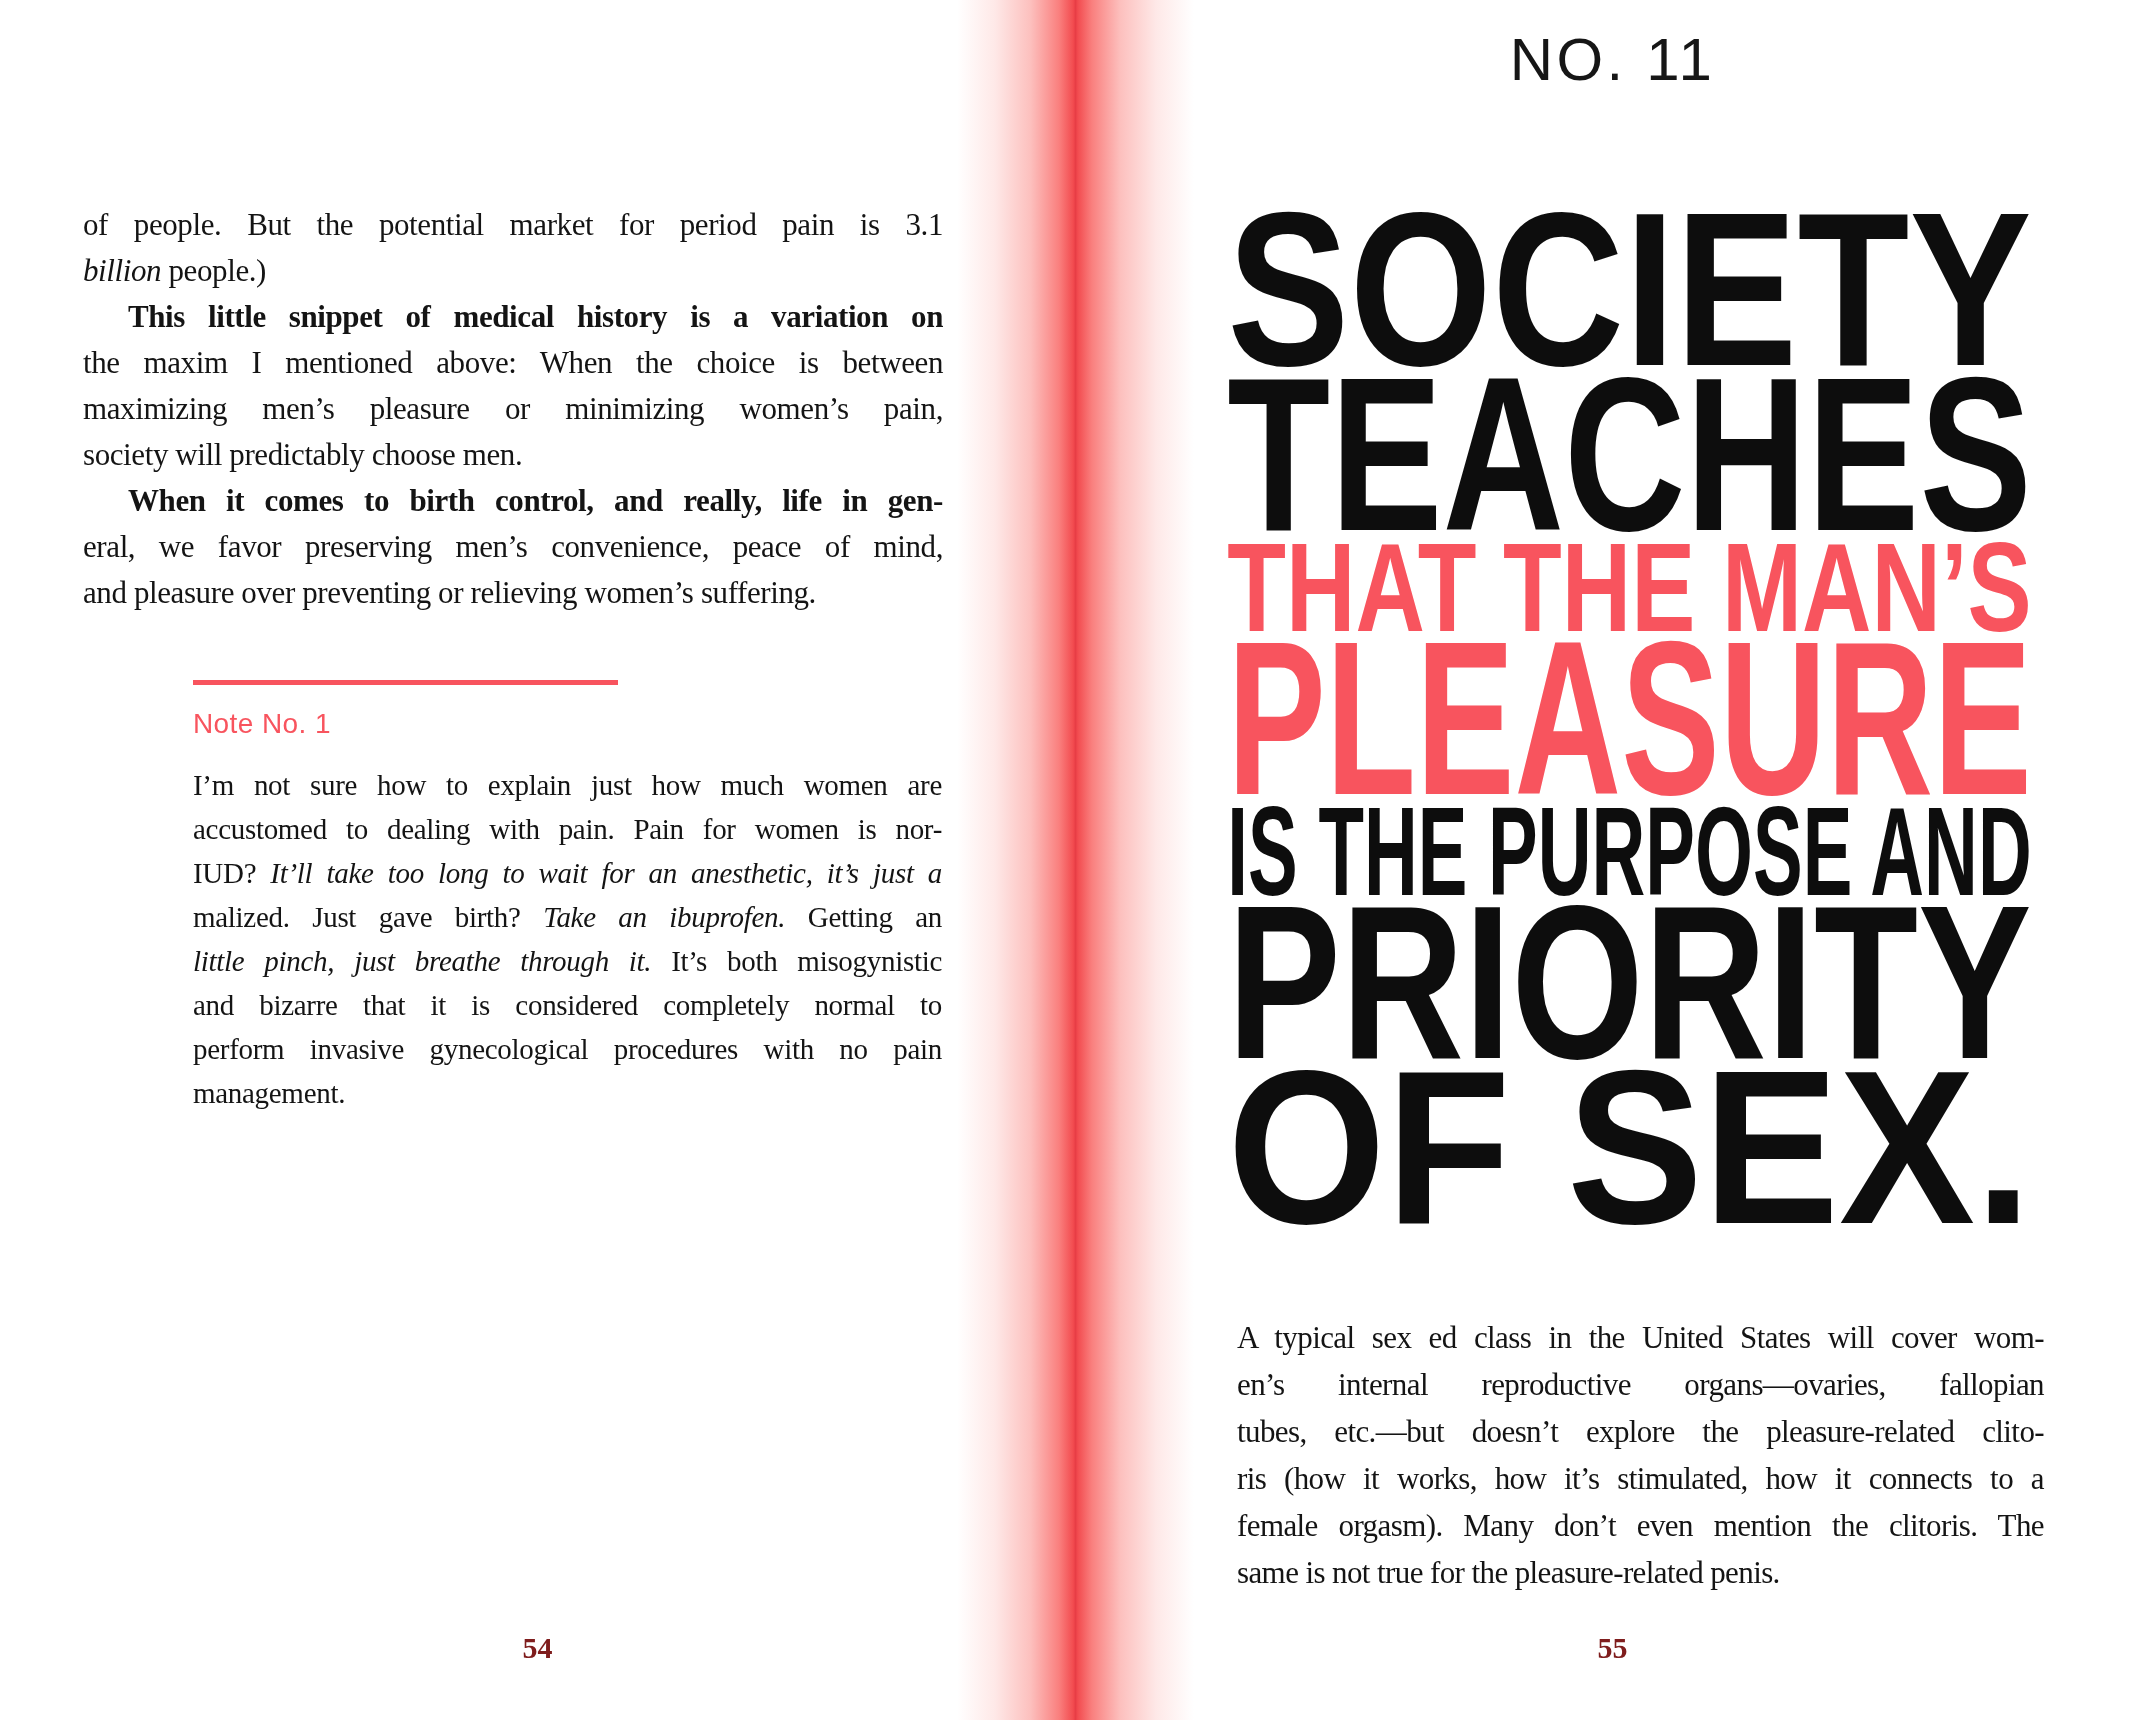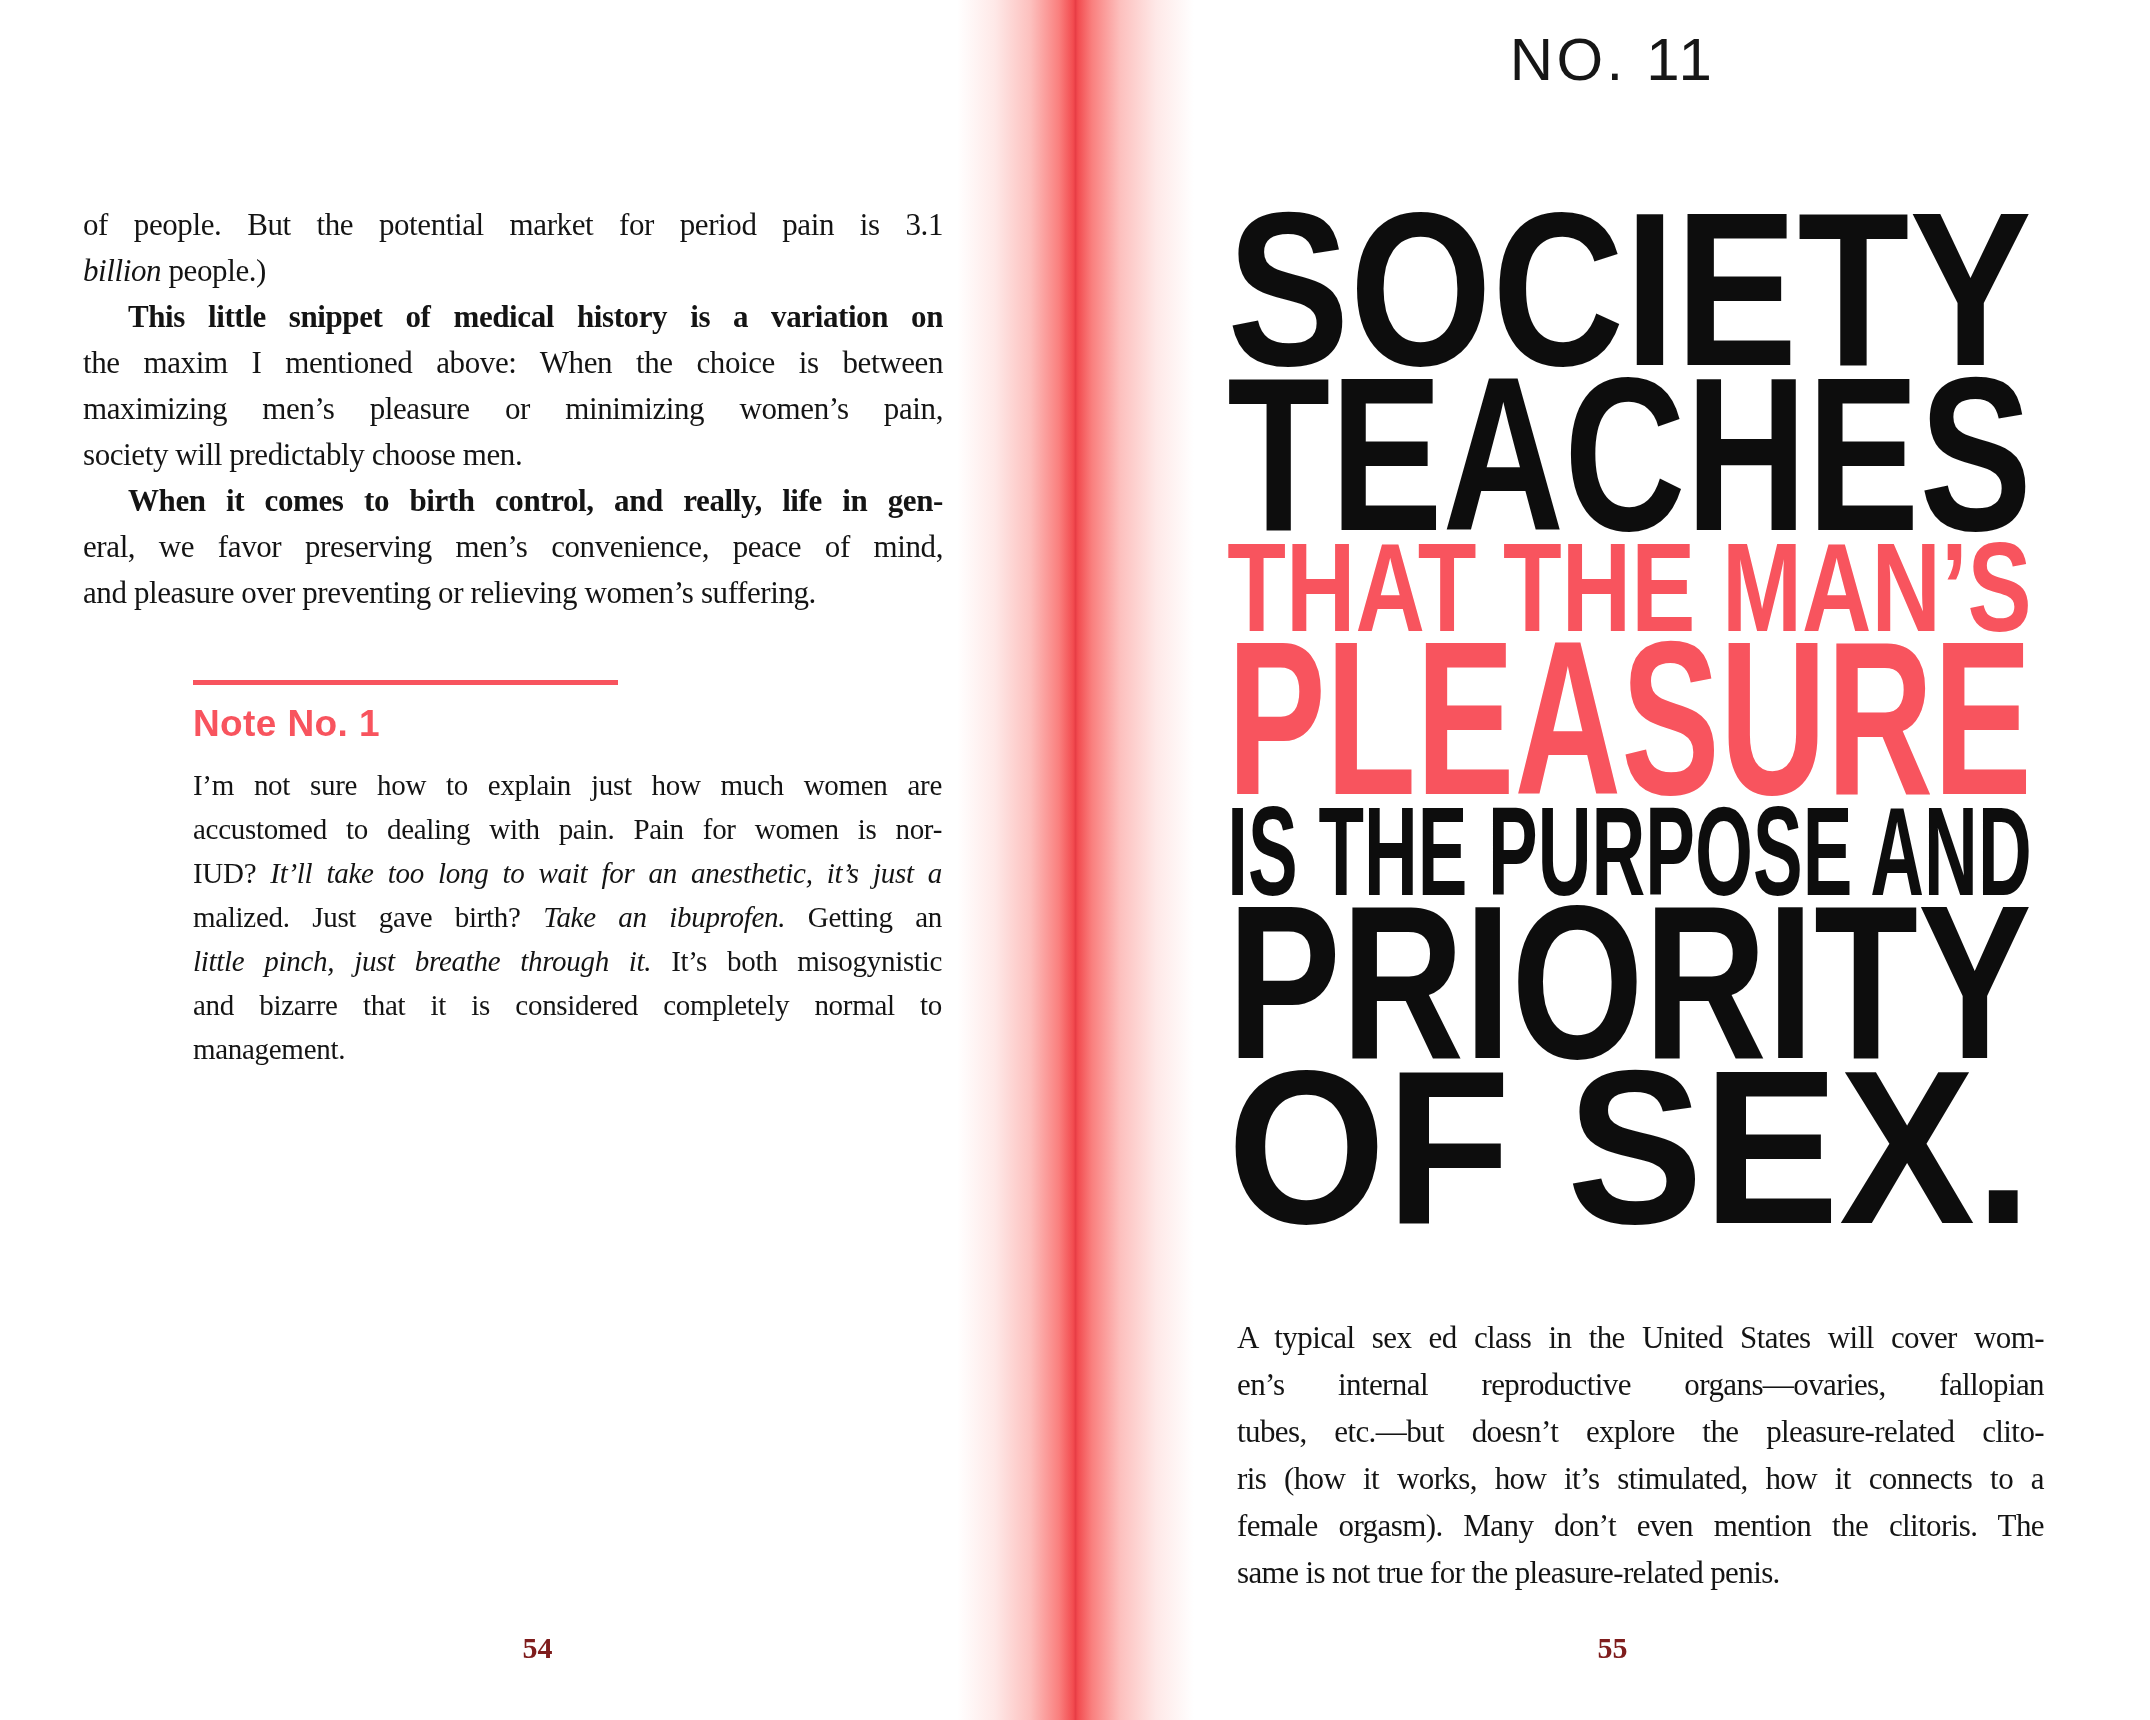--- a/index.html
+++ b/index.html
@@ -27,22 +27,22 @@
   
   .left-body{position:absolute;left:83px;top:202px;width:860px;
              font-size:31px;line-height:46px;letter-spacing:-0.4px;}
   .jline{text-align:justify;text-align-last:justify;}
   .jline.pl{text-align-last:left;}
   .jline.firstline{text-indent:45px;font-weight:bold;}
   .it{font-style:italic;}
 
   .note-rule{position:absolute;left:193px;top:680px;width:425px;height:5px;}
   .note-heading{position:absolute;left:193px;top:701px;margin:0;
-                font-family:"Liberation Sans",sans-serif;font-weight:700;
-                font-size:37px;line-height:46px;letter-spacing:0.4px;}
+                font-family:"Liberation Sans",sans-serif;font-weight:400;
+                font-size:28px;line-height:46px;letter-spacing:0.4px;}
   .note-body{position:absolute;left:193px;top:763px;width:749px;
              font-size:29px;line-height:44px;letter-spacing:-0.3px;}
 
   .page-number{position:absolute;top:1631px;left:0;width:100%;text-align:center;
                font-size:30px;font-weight:700;color:#7f1d1d;}
 
   
   .chapter-label{position:absolute;top:25px;left:0;width:100%;text-align:center;
                  font-family:"Liberation Sans",sans-serif;font-weight:400;
                  font-size:60px;letter-spacing:3.3px;color:#161616;}
@@ -71,20 +71,21 @@
       </div>
     <div class="note-rule" id="note-rule" style="background: rgb(248, 84, 94);"></div>
     <h2 class="note-heading" id="note-heading" style="color: rgb(248, 84, 94);">Note No. 1</h2>
     <div class="note-body" id="note-body">
         <div class="jline"><span>I’m not sure how to explain just how much women are</span></div>
         <div class="jline"><span>accustomed to dealing with pain. Pain for women is nor-</span></div>
         <div class="jline"><span>IUD? </span><span class="it">It’ll take too long to wait for an anesthetic, it’s just a</span></div>
         <div class="jline"><span>malized. Just gave birth? </span><span class="it">Take an ibuprofen.</span><span> Getting an</span></div>
         <div class="jline"><span class="it">little pinch, just breathe through it.</span><span> It’s both misogynistic</span></div>
         <div class="jline"><span>and bizarre that it is considered completely normal to</span></div>
+        <div class="jline"><span>perform invasive gynecological procedures with no pain</span></div>
         <div class="jline pl"><span>management.</span></div>
       </div>
     <div class="page-number">54</div>
   </section>
 
   <section class="page page-right">
     <div class="chapter-label">NO. 11</div>
     <div class="headline" id="headline">
         <svg width="807" height="165" viewBox="0 0 975 200">
           <text x="0" y="191" textLength="975" lengthAdjust="spacingAndGlyphs" class="hl-text" fill="#0d0d0d" style="font-size: 265px;">SOCIETY</text>

